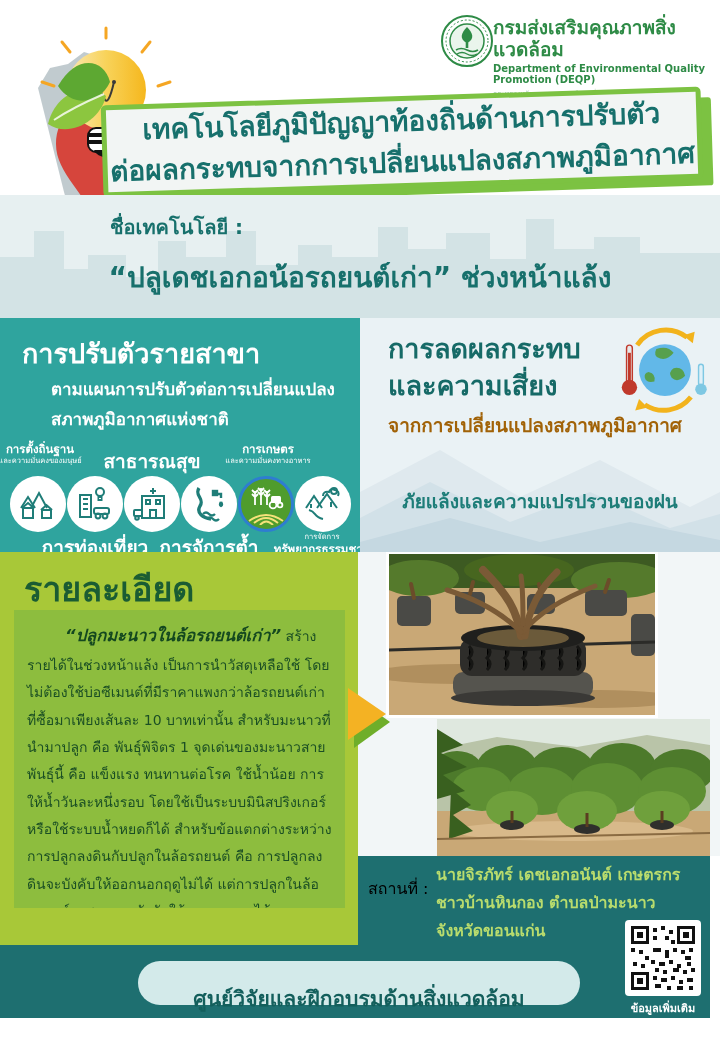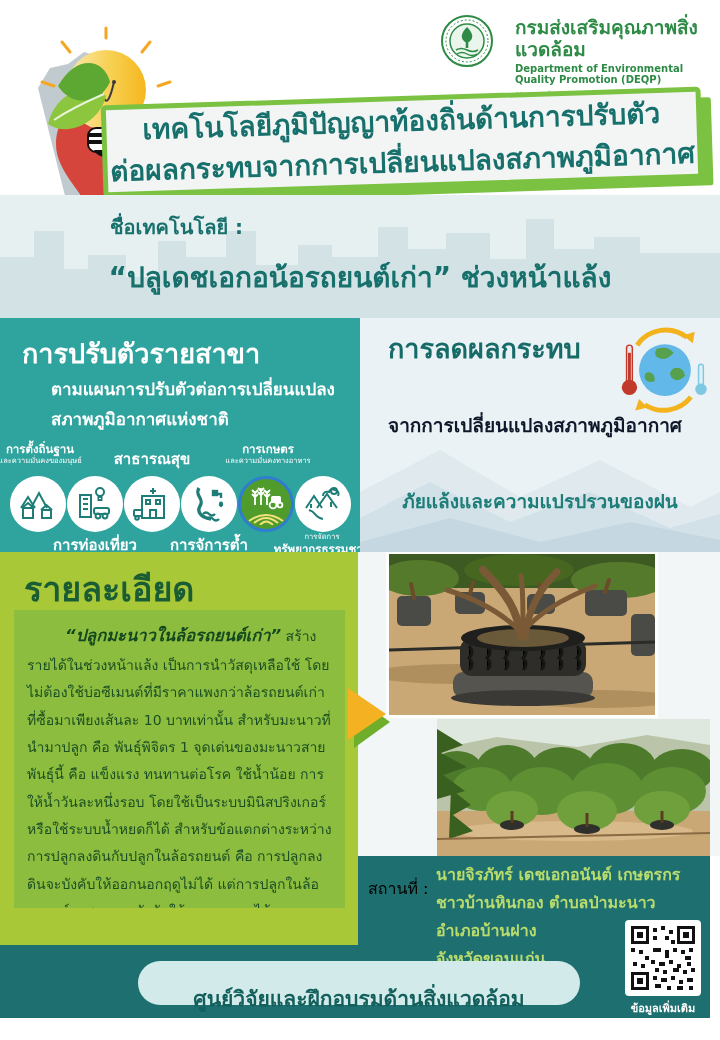--- a/index.html
+++ b/index.html
@@ -1,20 +1,20 @@
 <!DOCTYPE html>
 <html><head>
 <meta charset="utf-8">
 <style>
   * { margin:0; padding:0; box-sizing:border-box; }
   body { background:#fff; font-family:"DejaVu Sans","Liberation Sans",sans-serif; }
   .page { position:relative; width:720px; height:1040px; background:#ffffff; overflow:hidden; }
 
   
-  .logo-wrap { position:absolute; left:441px; top:15px; width:275px; display:flex; gap:22px; align-items:flex-start; }
+  .logo-wrap { position:absolute; left:441px; top:15px; width:275px; display:flex; gap:0; align-items:flex-start; }
   .emblem { flex:0 0 52px; }
   .org-lines { padding-top:2px; }
   .org-th { font-size:19px; font-weight:bold; color:#2e8b46; line-height:1.15; }
   .org-en { font-size:10px; font-weight:bold; color:#2e8b46; margin-top:2px; }
   .org-min { font-size:7px; color:#8cbf96; margin-top:3px; }
 
   
   .deco { position:absolute; left:6px; top:24px; width:186px; height:286px; }
 
   
@@ -34,26 +34,26 @@
   
   .adapt-box { position:absolute; left:0; top:318px; width:360px; height:234px; background:#2fa49e; }
   .adapt-title { position:absolute; left:22px; top:14px; font-size:27px; font-weight:bold; color:#ffffff; }
   .adapt-sub { position:absolute; left:22px; top:56px; font-size:17px; color:#ffffff; line-height:30px; font-weight:bold;margin-left:29px; }
   .sector-circle { position:absolute; width:56px; height:56px; border-radius:50%; background:#ffffff;
     display:flex; align-items:center; justify-content:center; top:158px; }
   .sector-circle.active { background:#4f9c2d; border:3px solid #2e7dd1; }
   .sector-label { position:absolute; width:120px; text-align:center; color:#ffffff; }
   .sector-label .l1 { font-size:11.5px; font-weight:bold; line-height:1.25; }
   .sector-label .l2 { font-size:7.5px; line-height:1.3; }
-  .sector-label.big .l1 { font-size:15px; }
+  .sector-label.big .l1 { font-size:19px; }
 
   
   .impact-box { position:absolute; left:360px; top:318px; width:360px; height:234px; background:#eaf2f5; overflow:hidden; }
   .impact-title { position:absolute; left:28px; top:12px; font-size:27px; font-weight:bold; color:#166a67; line-height:37px; z-index:2; }
-  .impact-sub { position:absolute; left:28px; top:92px; font-size:19px; font-weight:bold; color:#0f172a; z-index:2; }
+  .impact-sub { position:absolute; left:28px; top:92px; font-size:19px; font-weight:bold; color:#a16207; z-index:2; }
   .impact-hazard { position:absolute; left:0; top:168px; width:360px; text-align:center; font-size:19px; font-weight:bold; color:#1d7d78; z-index:2; }
   .impact-mts { position:absolute; left:0; bottom:0; z-index:1; }
   .globe { position:absolute; right:8px; top:6px; width:96px; height:96px; z-index:2; }
 
   
   .details-box { position:absolute; left:0; top:552px; width:358px; height:393px; background:#a8c838; }
   .details-title { position:absolute; left:24px; top:10px; font-size:34px; font-weight:bold; color:#1a5c33; }
   .details-inner { position:absolute; left:14px; top:58px; width:331px; height:298px; background:#8dbd3e;
     padding:10px 13px; overflow:hidden; }
   .details-text { font-size:14px; color:#1b4f24; line-height:1.95; text-indent:38px; }
@@ -261,20 +261,21 @@
   </div>
 
   <div class="impact-box">
     <svg class="impact-mts" width="360" height="130" viewBox="0 0 360 130">
       <path d="M0 70 L80 28 L160 75 L240 38 L330 85 L360 70 V130 H0 Z" fill="#dfe9ee"></path>
       <path d="M0 96 L70 60 L150 100 L230 70 L310 106 L360 92 V130 H0 Z" fill="#d2e1e8"></path>
       <path d="M0 120 L90 96 L180 120 L270 100 L360 118 V130 H0 Z" fill="#c5d8e1"></path>
     </svg>
     <div class="impact-title">
       <div>การลดผลกระทบ</div>
+      <div>และความเสี่ยง</div>
     </div>
     <div class="impact-sub">จากการเปลี่ยนแปลงสภาพภูมิอากาศ</div>
     <div class="globe">
       <svg width="96" height="96" viewBox="0 0 100 100">
         <path d="M22 22 A36 36 0 0 1 74 14" fill="none" stroke="#f2b31c" stroke-width="5"></path>
         <path d="M80 20 l2 -12 l-12 4 Z" fill="#f2b31c"></path>
         <path d="M78 76 A36 36 0 0 1 30 84" fill="none" stroke="#f2b31c" stroke-width="5"></path>
         <path d="M24 78 l-4 12 l13 -3 Z" fill="#f2b31c"></path>
         <circle cx="51" cy="48" r="27" fill="#62b8e8"></circle>
         <path d="M42 26 q12 -4 18 4 q-6 8 -14 6 q-8 -2 -4 -10 Z" fill="#57a04e"></path>
@@ -390,21 +391,20 @@
 
   <div class="arrow-shadow"></div>
   <div class="arrow"></div>
 
   <div class="loc-box"></div>
   <div class="footer-band"></div>
   <div class="loc-label">สถานที่ :</div>
   <div class="loc-lines">
     <div>นายจิรภัทร์ เดชเอกอนันต์ เกษตรกร</div>
     <div>ชาวบ้านหินกอง ตำบลป่ามะนาว</div>
-    <div>อำเภอบ้านฝาง</div>
     <div>จังหวัดขอนแก่น</div>
   </div>
 
   <div class="pill">
     <span>ศูนย์วิจัยและฝึกอบรมด้านสิ่งแวดล้อม</span>
   </div>
 
   <div class="qr">
     <svg width="64" height="64" viewBox="0 0 64 64" shape-rendering="crispEdges">
       <g fill="#111111">

